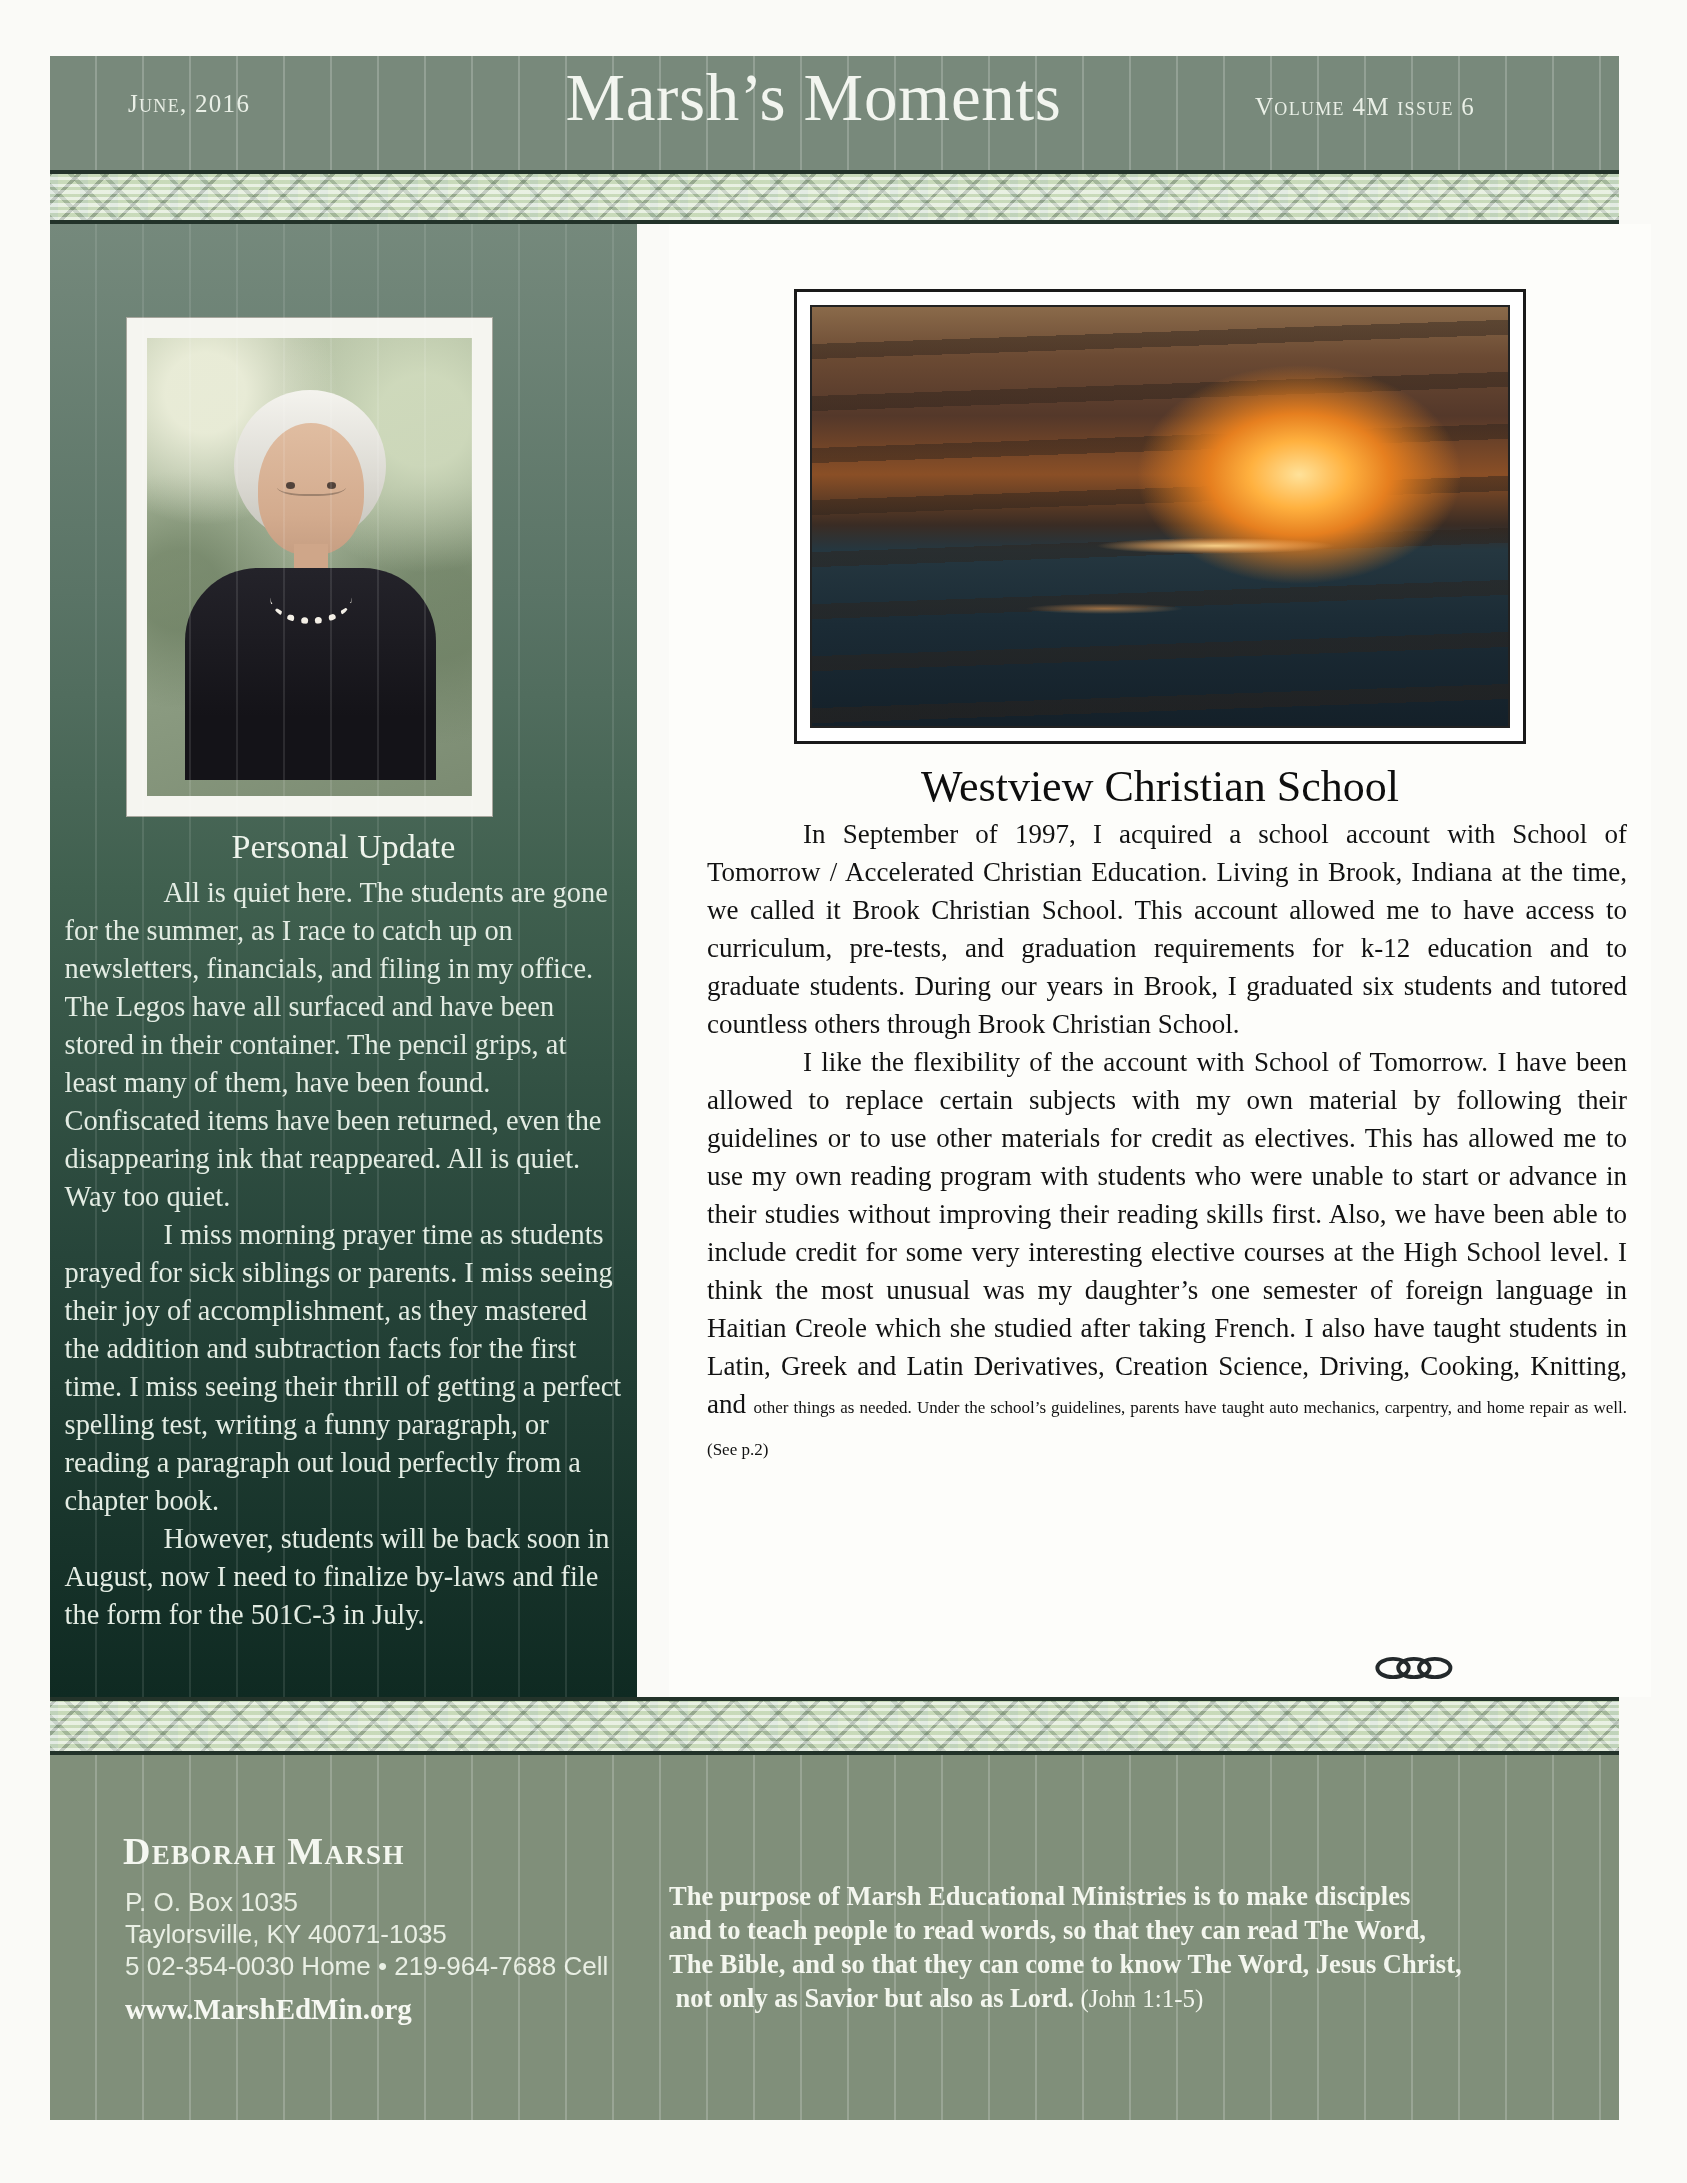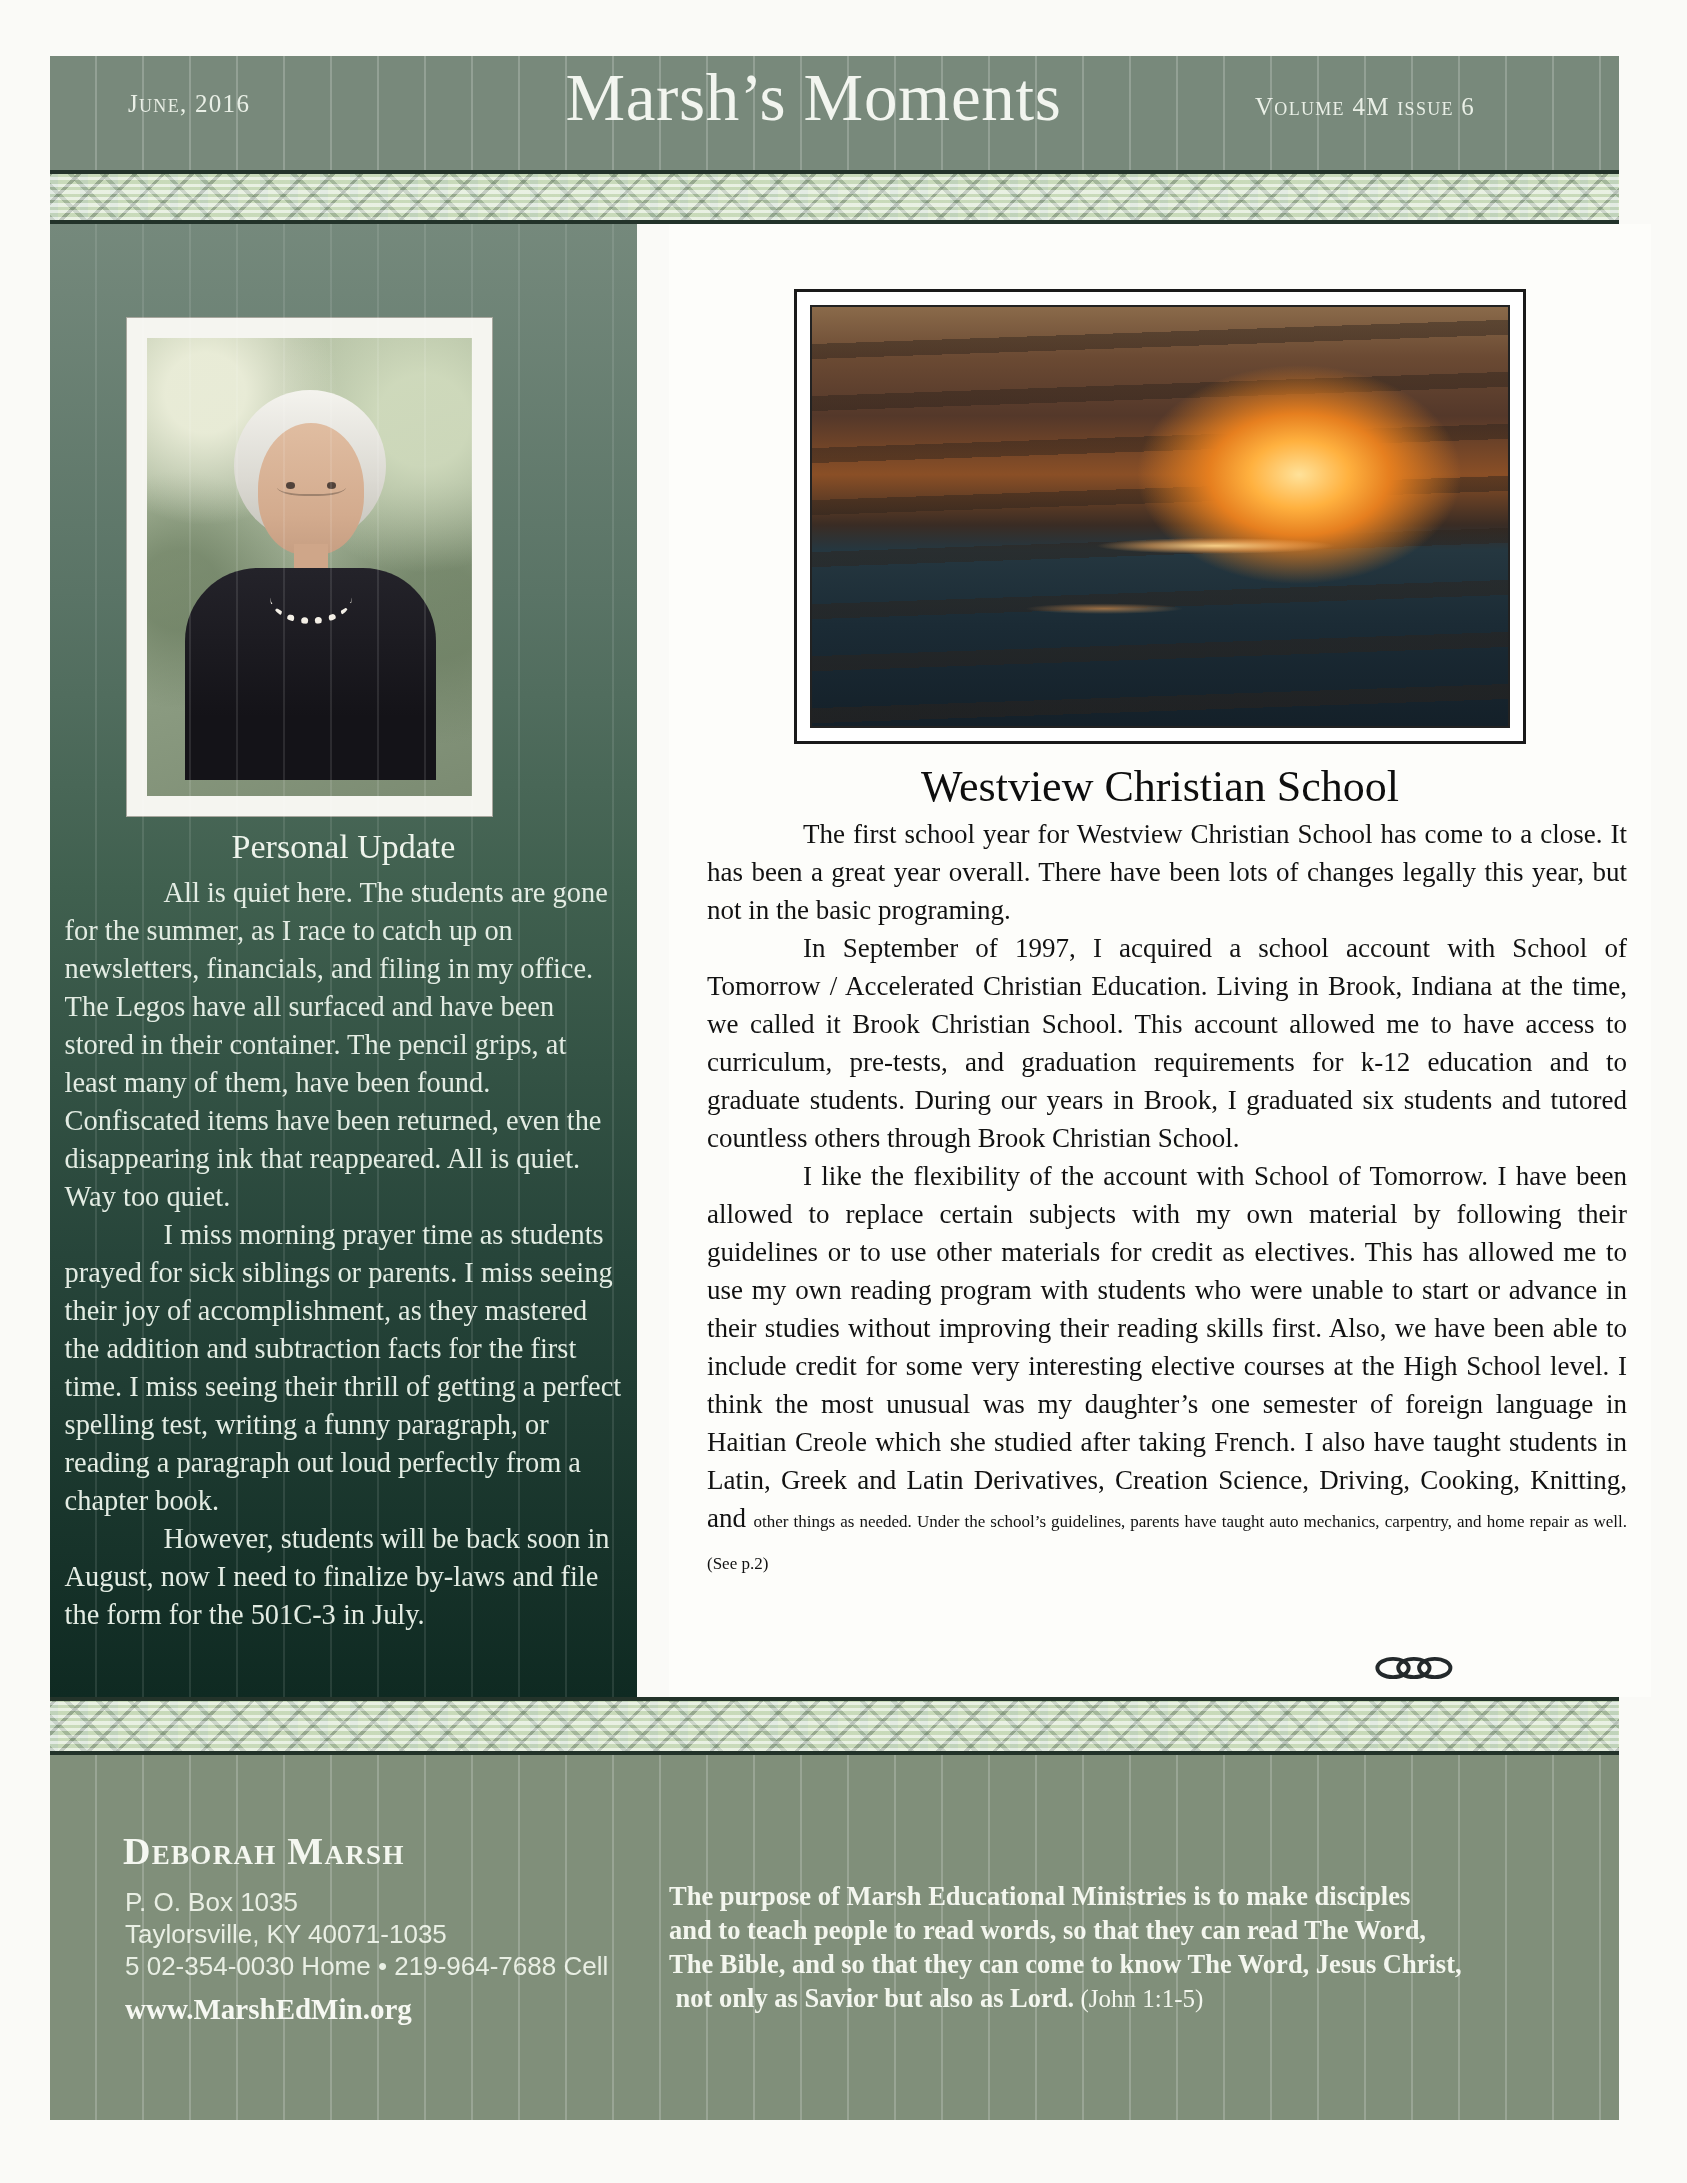--- a/index.html
+++ b/index.html
@@ -146,21 +146,20 @@
     <p>However, students will be back soon in August, now I need to finalize by-laws and file the form for the 501C-3 in July.</p>
   </div>
 </div>
 
 <div class="abs" id="right-panel">
   <div class="abs" id="sunset-frame">
     <div id="sunset-photo"></div>
   </div>
   <div class="abs" id="westview-heading">Westview Christian School</div>
   <div class="abs" id="right-body">
-    <p>The first school year for Westview Christian School has come to a close.  It has been a great year overall. There have been lots of changes legally this year, but not in the basic programing.</p>
     <p>In September of 1997, I acquired a school account with School of Tomorrow / Accelerated Christian Education.  Living in Brook, Indiana at the time, we called it Brook Christian School. This account allowed me to have access to curriculum, pre-tests, and graduation requirements for k-12 education and to graduate students. During our years in Brook, I graduated six students and tutored countless others through Brook Christian School.</p>
     <p><span>I like the flexibility of the account with School of Tomorrow. I have been allowed to replace certain subjects with my own material by following their guidelines or to use other materials for credit as electives.  This has allowed me to use my own reading program with students who were unable to start or advance in their studies without improving their reading skills first.  Also, we have been able to include credit for some very interesting elective courses at the High School level.  I think the most unusual was my daughter’s one semester of foreign language in Haitian Creole which she studied after taking French. I also have taught students in Latin, Greek and Latin Derivatives, Creation Science, Driving, Cooking, Knitting, and </span><span class="small">other things as needed. Under the school’s guidelines, parents have taught auto mechanics, carpentry, and home repair as well.  (See p.2)</span></p>
   </div>
   <svg class="abs" id="end-squiggle" viewBox="0 0 140 46">
     <g fill="none" stroke="#23292b" stroke-width="6">
       <ellipse cx="34" cy="23" rx="24" ry="14"></ellipse>
       <ellipse cx="66" cy="23" rx="24" ry="14"></ellipse>
       <ellipse cx="98" cy="23" rx="24" ry="14"></ellipse>
     </g>
   </svg>

